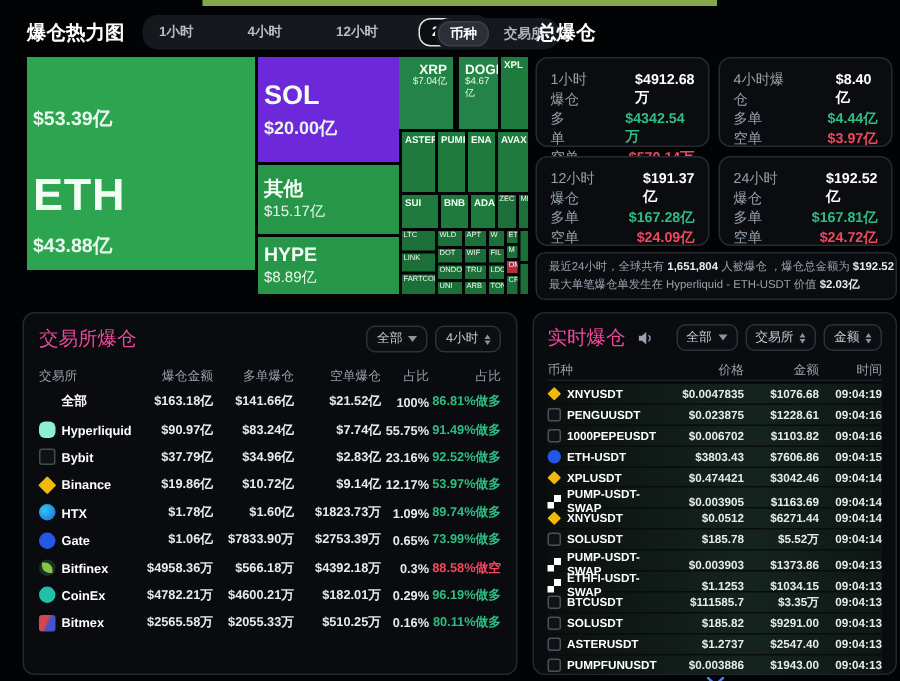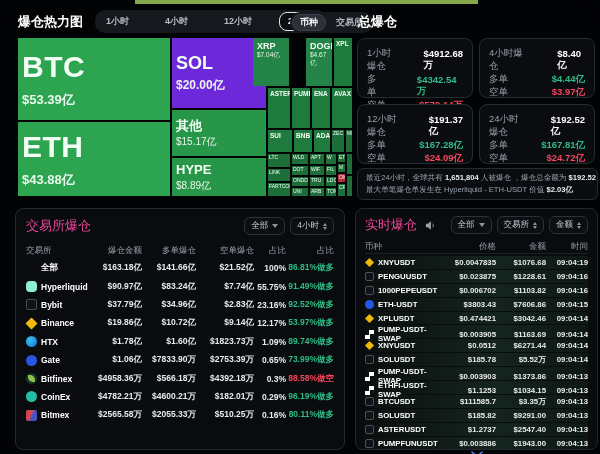--- a/index.html
+++ b/index.html
@@ -135,40 +135,39 @@
   </div>
 
   <div class="toggle" id="view-toggle">
       <span class="opt active">币种</span>
       <span class="opt">交易所</span>
     </div>
   <div class="total-title">总爆仓</div>
 
   <div class="treemap" id="treemap">
       <div class="cell xl" style="left: 0px; top: 0px; width: 152px; height: 82px;">
-        <span class="l">BTC</span>
         <span class="v">$53.39亿</span>
       </div>
-      <div class="cell xl" style="left: 0px; top: 84px; width: 152px; height: 74px;">
+      <div class="cell xl" style="left: 0px; top: 68px; width: 152px; height: 74px;">
         <span class="l">ETH</span>
         <span class="v">$43.88亿</span>
       </div>
       <div class="cell lg" style="left: 154px; top: 0px; width: 94px; height: 70px;">
         <span class="l">SOL</span>
         <span class="v">$20.00亿</span>
       </div>
       <div class="cell md" style="left: 154px; top: 72px; width: 94px; height: 46px;">
         <span class="l">其他</span>
         <span class="v">$15.17亿</span>
       </div>
       <div class="cell md" style="left: 154px; top: 120px; width: 94px; height: 38px;">
         <span class="l">HYPE</span>
         <span class="v">$8.89亿</span>
       </div>
-      <div class="cell sm" style="left: 235px; top: 0px; width: 36px; height: 48px;">
+      <div class="cell sm" style="left: 248px; top: 0px; width: 36px; height: 48px; text-align: right;">
         <span class="l">XRP</span>
         <span class="v">$7.04亿</span>
       </div>
       <div class="cell sm" style="left: 288px; top: 0px; width: 26px; height: 48px;">
         <span class="l">DOGE</span>
         <span class="v">$4.67亿</span>
       </div>
       <div class="cell xs" style="left: 316px; top: 0px; width: 18px; height: 48px;">
         <span class="l">XPL</span>
       </div>

